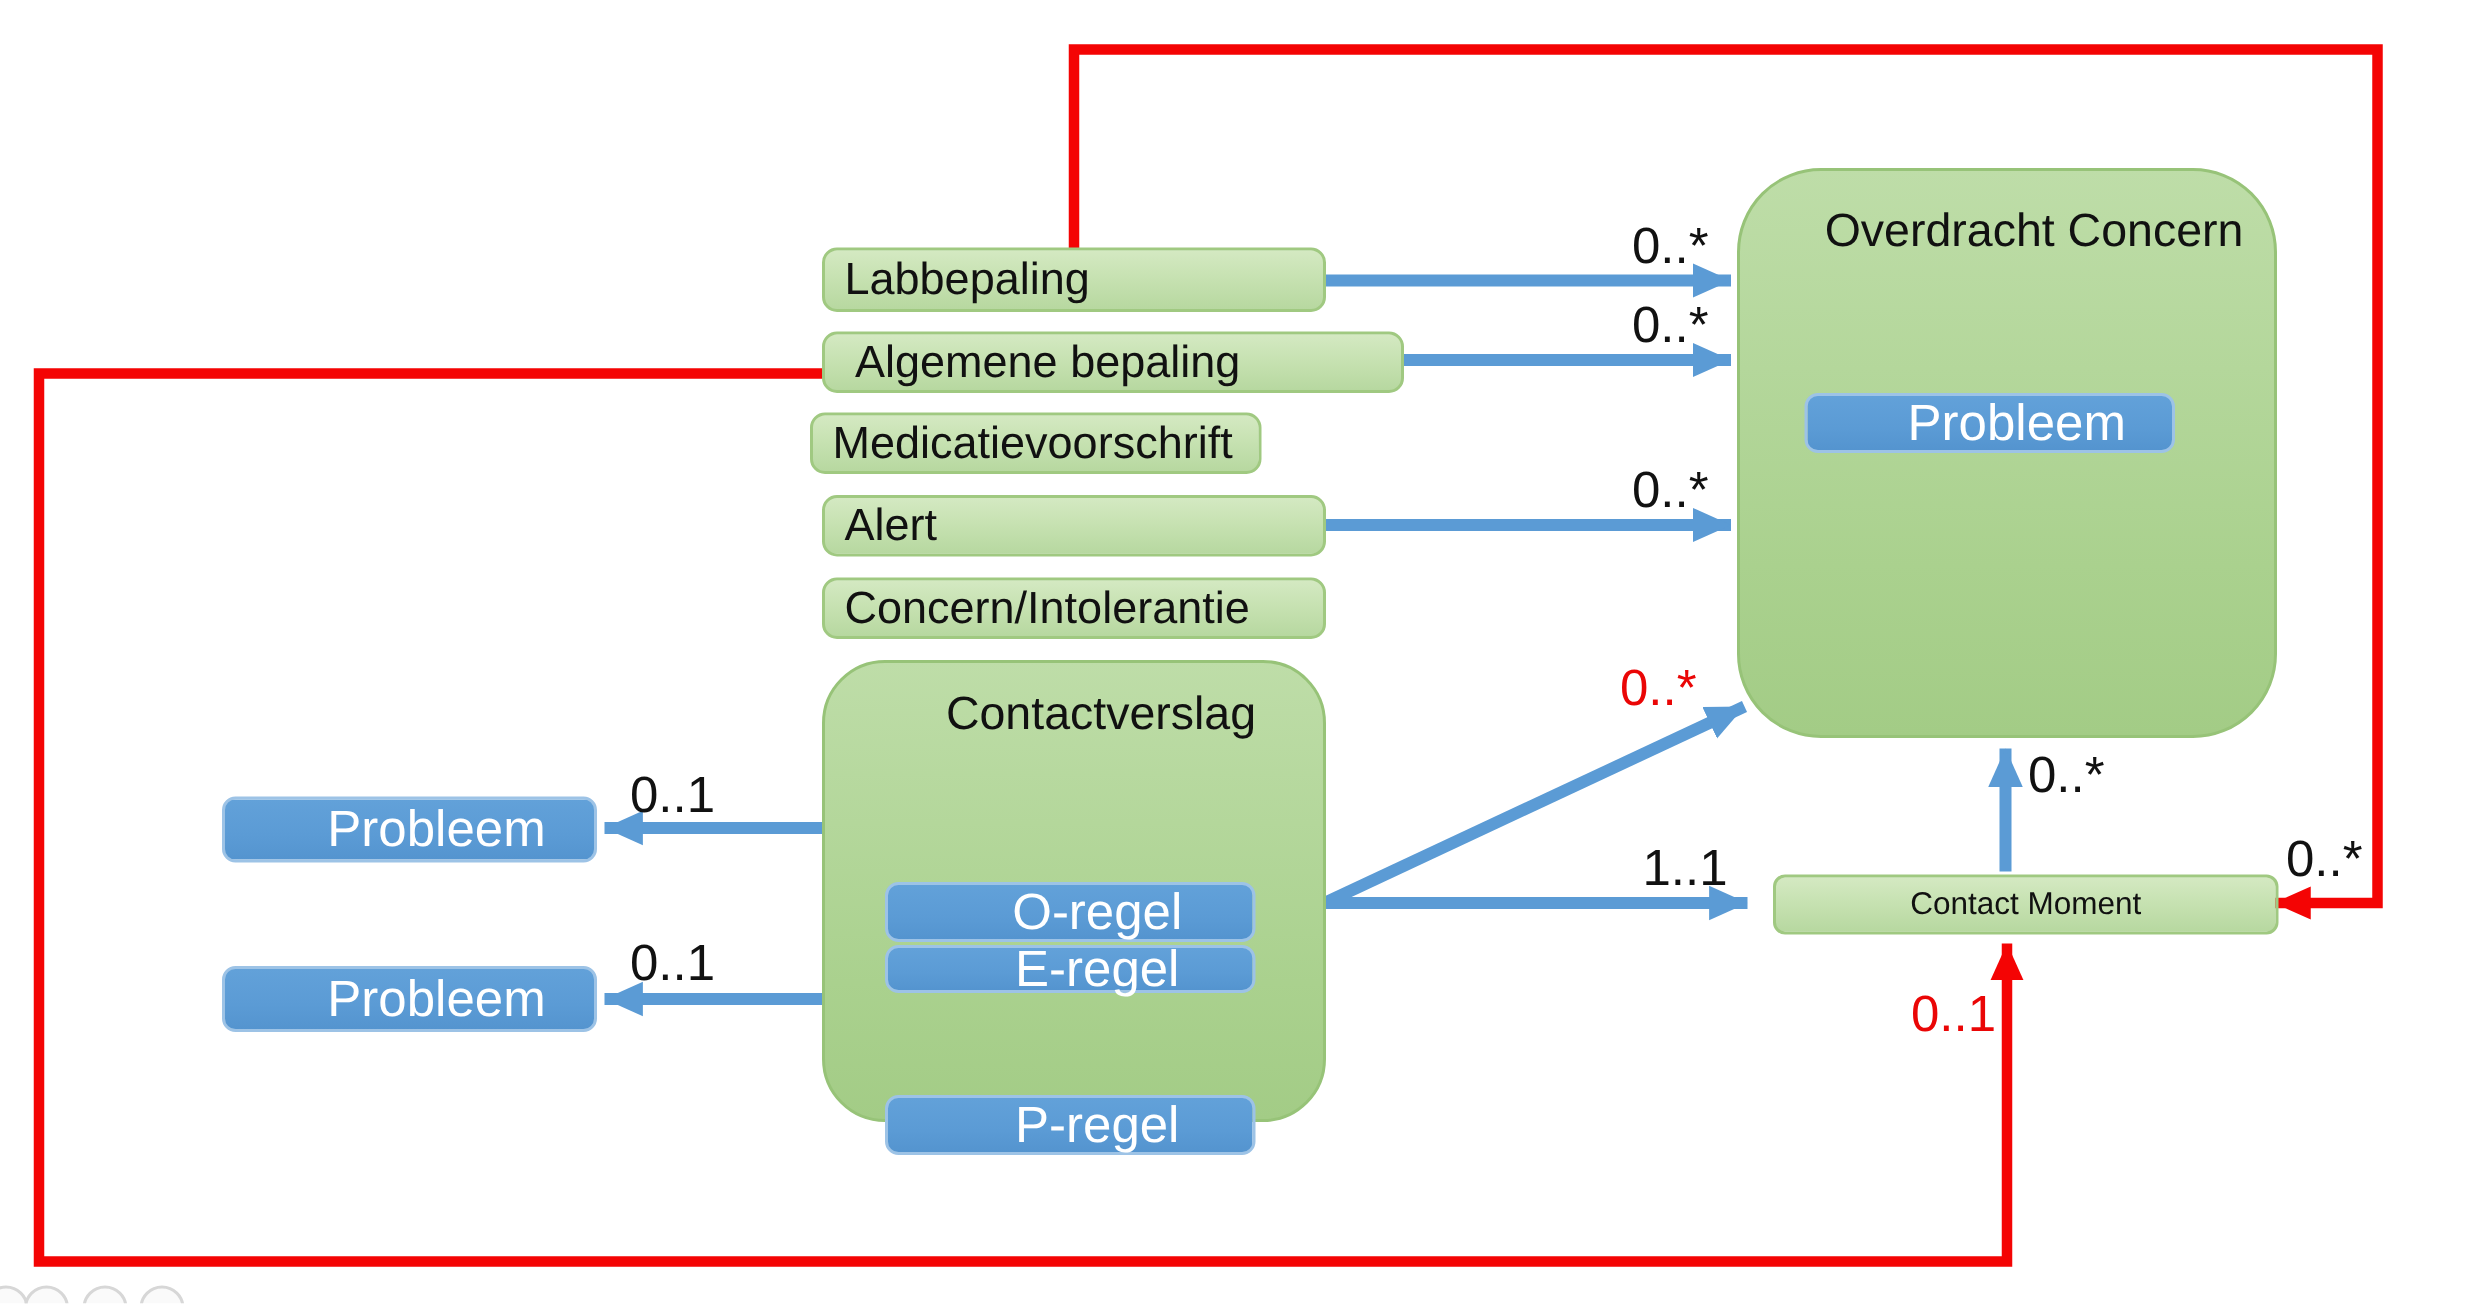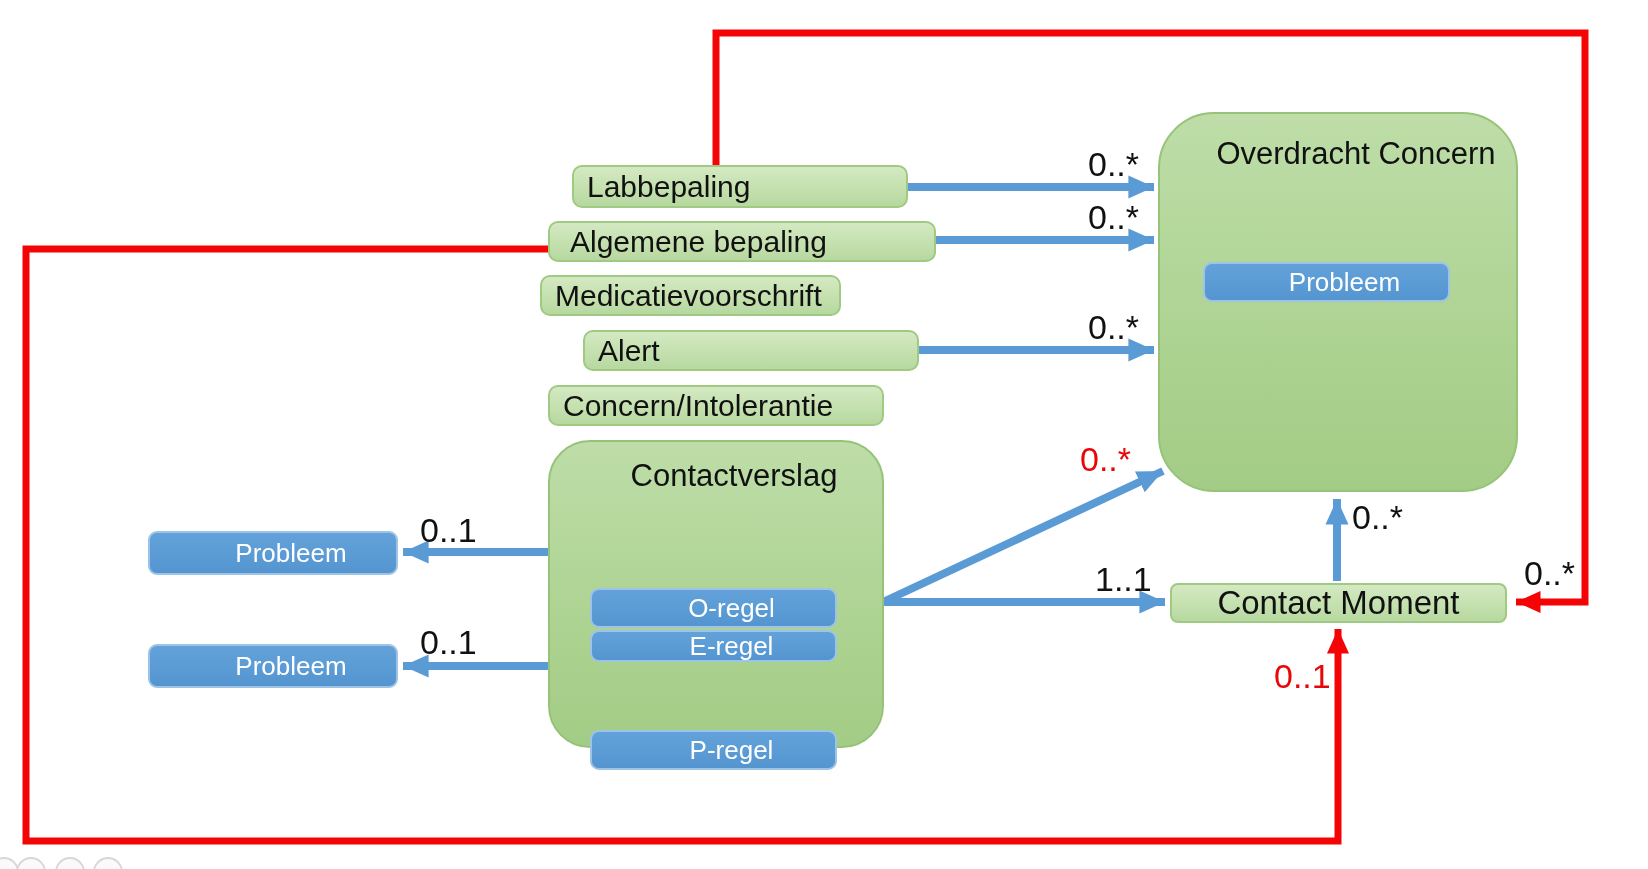--- a/index.html
+++ b/index.html
@@ -12,25 +12,25 @@
   .gbox{
     background:linear-gradient(180deg,#d4e9c2 0%,#c7e2b2 45%,#b7d8a0 100%);
     border:2px solid #a0c981;border-radius:10px;font-size:30px;padding-left:13px;
   }
   .gbig{
     background:linear-gradient(180deg,#bedda8 0%,#aad18e 70%,#a3cc86 100%);
     border:2px solid #97c378;align-items:flex-start;justify-content:center;font-size:31px;
   }
   .bluebox{
     background:linear-gradient(180deg,#62a1d9 0%,#5b9bd5 60%,#5494cf 100%);
-    border:2px solid #9dc3e6;border-radius:9px;color:#fff;font-size:26px;justify-content:center;
+    border:2px solid #9dc3e6;border-radius:9px;color:#fff;font-size:34px;justify-content:center;
   }
   .card{position:absolute;font-size:34px;color:#111;line-height:1;}
   .card.red{color:#ea0606;}
-  .cmlabel{justify-content:center;font-size:33px;}
+  .cmlabel{justify-content:center;font-size:21px;margin-left:12px;}
 </style>
 </head>
 <body>
 
 <div id="stage">
 
   <svg class="layer" viewBox="0 0 1648 869">
     <defs>
       <marker id="ab" viewBox="0 0 10 9" refX="10" refY="4.5" markerWidth="3.2" markerHeight="3.2" orient="auto">
         <path d="M0,0 L10,4.5 L0,9 Z" fill="#5b9bd5"></path>
@@ -73,30 +73,30 @@
   <div class="node bluebox" style="left:590px;top:588px;width:247px;height:40px;">
     <span>O-regel</span>
   </div>
   <div class="node bluebox" style="left:590px;top:630px;width:247px;height:32px;">
     <span>E-regel</span>
   </div>
   <div class="node bluebox" style="left:590px;top:699px;width:247px;height:40px;margin-top:31px;">
     <span>P-regel</span>
   </div>
 
-  <div class="node gbox" style="left:548px;top:165px;width:336px;height:43px;margin-left:24px;">
+  <div class="node gbox" style="left:548px;top:165px;width:336px;height:43px;">
     <span>Labbepaling</span>
   </div>
   <div class="node gbox" style="left:548px;top:221px;width:388px;height:41px;padding-left:20px;">
     <span>Algemene bepaling</span>
   </div>
   <div class="node gbox" style="left:540px;top:275px;width:301px;height:41px;">
     <span>Medicatievoorschrift</span>
   </div>
-  <div class="node gbox" style="left:548px;top:330px;width:336px;height:41px;margin-left:35px;">
+  <div class="node gbox" style="left:548px;top:330px;width:336px;height:41px;">
     <span>Alert</span>
   </div>
   <div class="node gbox" style="left:548px;top:385px;width:336px;height:41px;">
     <span>Concern/Intolerantie</span>
   </div>
 
   <div class="node bluebox" style="left:148px;top:531px;width:250px;height:44px;">
     <span>Probleem</span>
   </div>
   <div class="node bluebox" style="left:148px;top:644px;width:250px;height:44px;">

